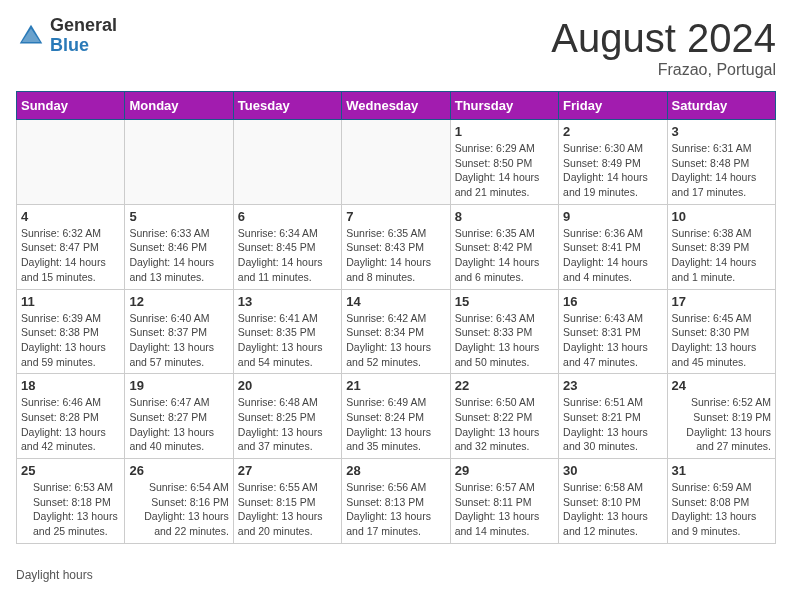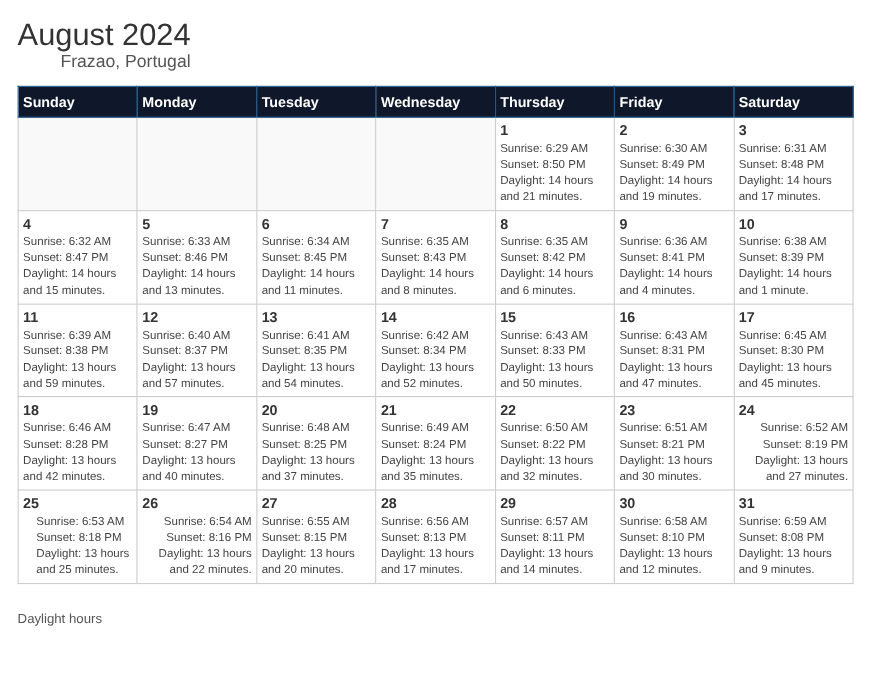--- a/index.html
+++ b/index.html
@@ -37,35 +37,35 @@
       color: #2a7ab8;
     }
     .logo-icon {
       width: 30px;
       height: 30px;
     }
     .title-area {
       text-align: right;
     }
     .month-title {
-      font-size: 28px;
+      font-size: 40px;
       font-weight: normal;
       color: #333;
     }
     .subtitle {
       font-size: 16px;
       color: #555;
     }
     .calendar {
       width: 100%;
       border-collapse: collapse;
       font-size: 11px;
     }
     .calendar th {
-      background-color: #0f172a;
+      background-color: #a21caf;
       color: #fff;
       padding: 6px 4px;
       text-align: left;
       font-size: 13px;
       border: 1px solid #1a5a8a;
     }
     .calendar td {
       border: 1px solid #ccc;
       vertical-align: top;
       padding: 4px;
@@ -91,20 +91,30 @@
     .footer-note {
       margin-top: 24px;
       font-size: 12px;
       color: #555;
     }
   </style>
 </head>
 <body>
 
 <div class="header">
+  <div class="logo">
+    <svg class="logo-icon" viewBox="0 0 40 40">
+      <polygon points="20,5 35,30 5,30" fill="#2a7ab8"></polygon>
+      <polygon points="20,10 32,28 8,28" fill="#fff" opacity="0.3"></polygon>
+    </svg>
+    <div class="logo-text">
+      <span class="logo-general">General</span>
+      <span class="logo-blue">Blue</span>
+    </div>
+  </div>
   <div class="title-area">
     <div class="month-title">August 2024</div>
     <div class="subtitle">Frazao, Portugal</div>
   </div>
 </div>
 
 <table class="calendar">
   <thead>
     <tr>
     <th>Sunday</th>

